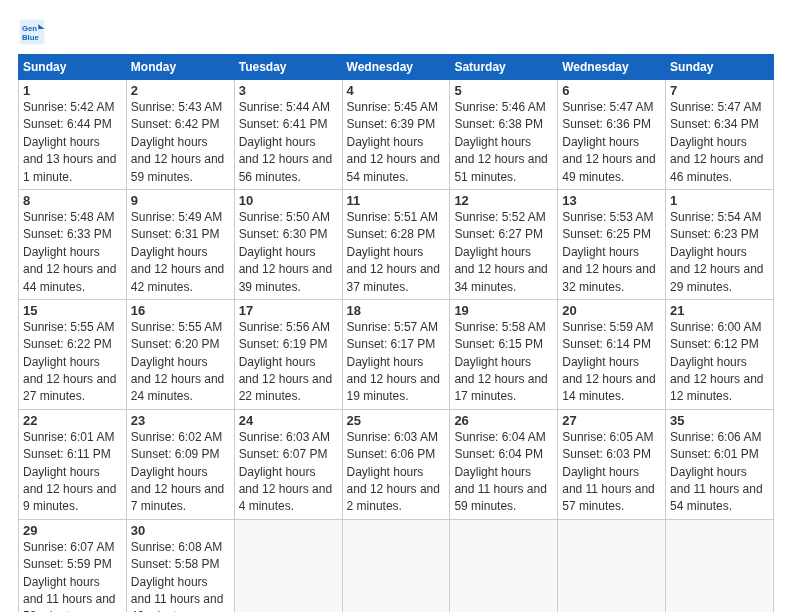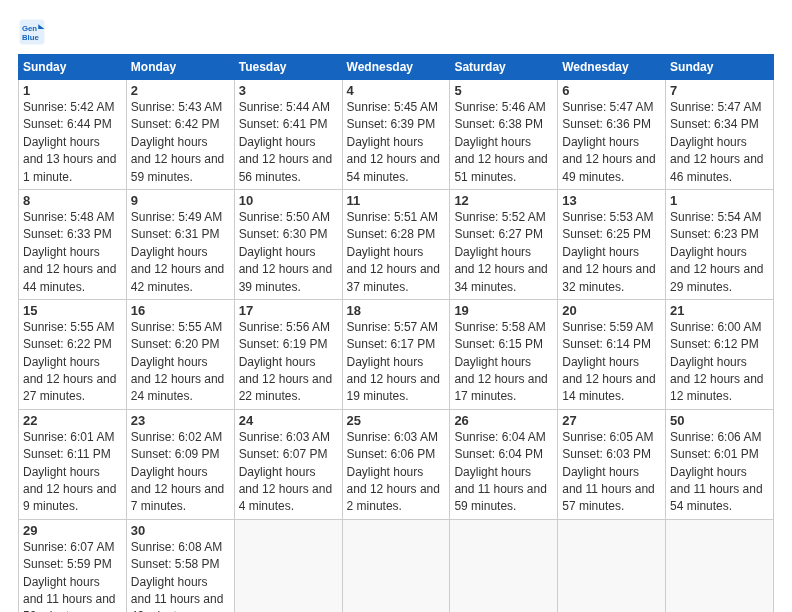--- a/index.html
+++ b/index.html
@@ -247,21 +247,21 @@
           </td>
           <td>
             <span class="day-num">26</span>
             <div class="day-detail">Sunrise: 6:04 AM<br>Sunset: 6:04 PM<br>Daylight hours<br>and 11 hours and 59 minutes.</div>
           </td>
           <td>
             <span class="day-num">27</span>
             <div class="day-detail">Sunrise: 6:05 AM<br>Sunset: 6:03 PM<br>Daylight hours<br>and 11 hours and 57 minutes.</div>
           </td>
           <td>
-            <span class="day-num">50</span>
+            <span class="day-num">35</span>
             <div class="day-detail">Sunrise: 6:06 AM<br>Sunset: 6:01 PM<br>Daylight hours<br>and 11 hours and 54 minutes.</div>
           </td>
         </tr>
         <tr class="last-row">
           <td>
             <span class="day-num">29</span>
             <div class="day-detail">Sunrise: 6:07 AM<br>Sunset: 5:59 PM<br>Daylight hours<br>and 11 hours and 52 minutes.</div>
           </td>
           <td>
             <span class="day-num">30</span>

